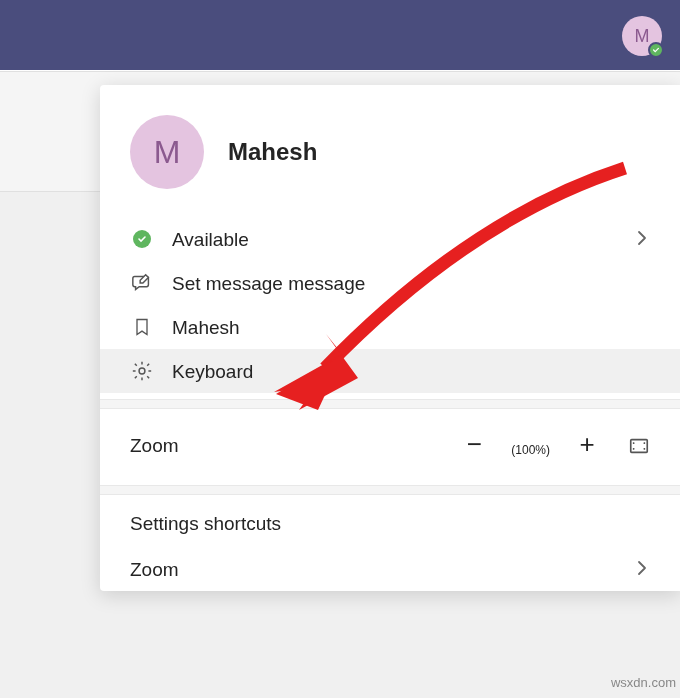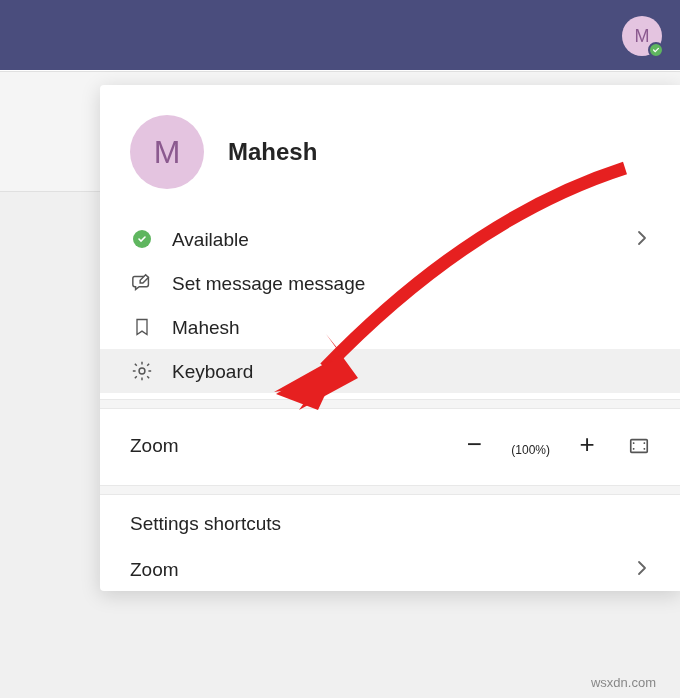--- a/index.html
+++ b/index.html
@@ -161,21 +161,21 @@
     .arrow-annotation {
       position: absolute;
       top: 158px;
       left: 270px;
       pointer-events: none;
       z-index: 10;
     }
     .watermark {
       position: absolute;
       bottom: 8px;
-      right: 24px;
+      right: 4px;
       color: #888;
       font-size: 13px;
       font-family: sans-serif;
       margin-left: 12px;
     }
   </style>
 </head>
 <body>
 
 <div class="header-bar">

